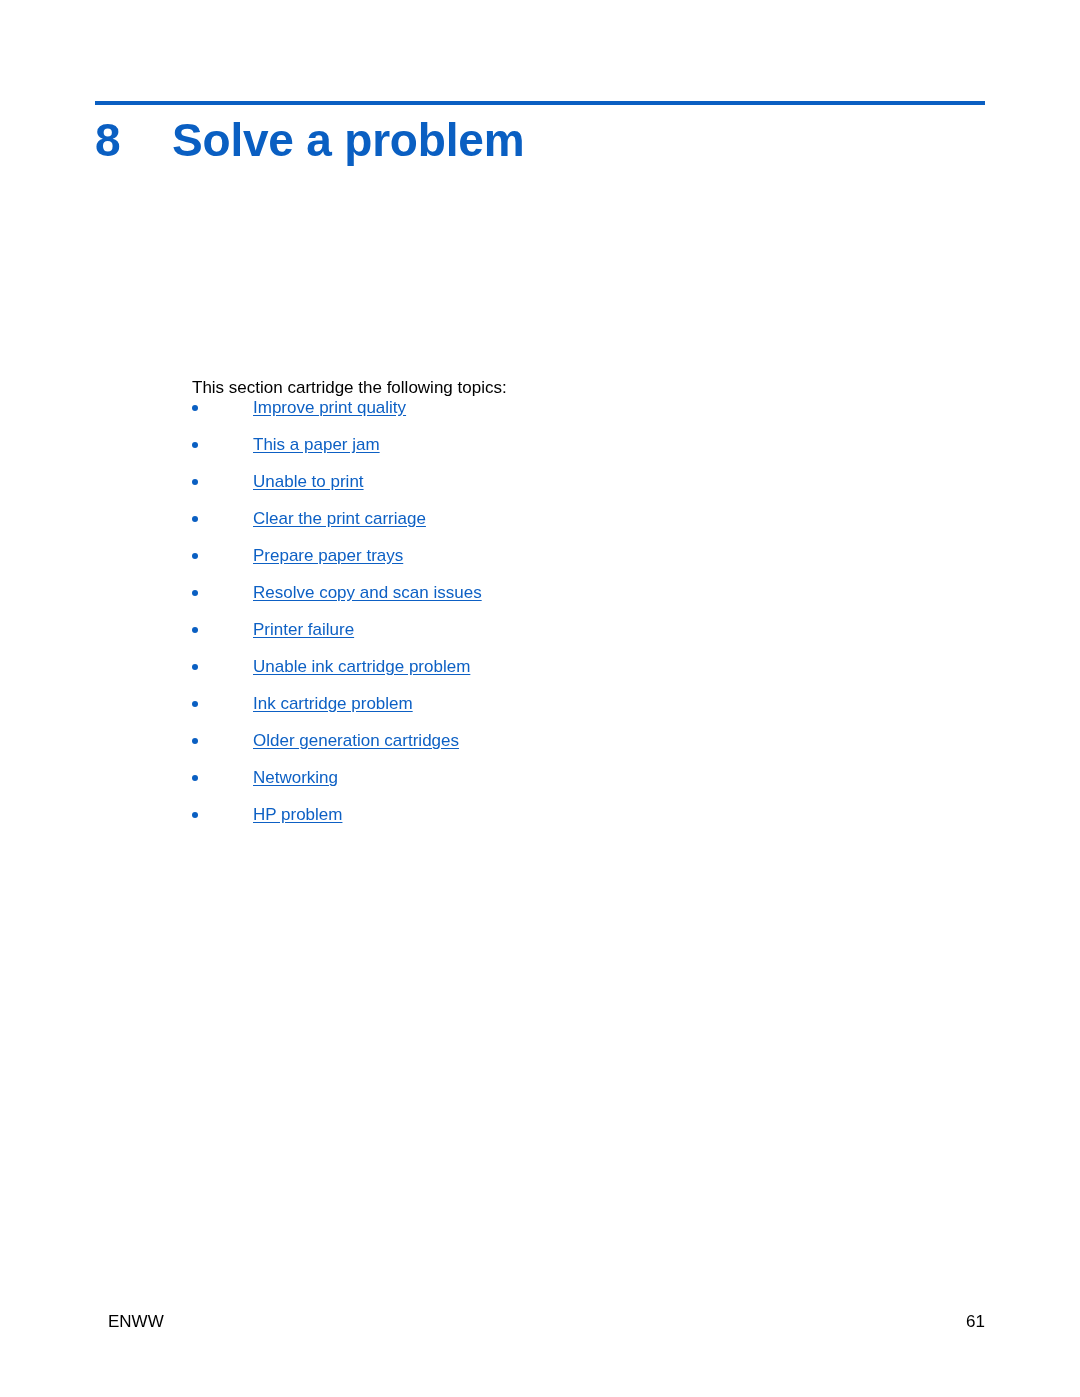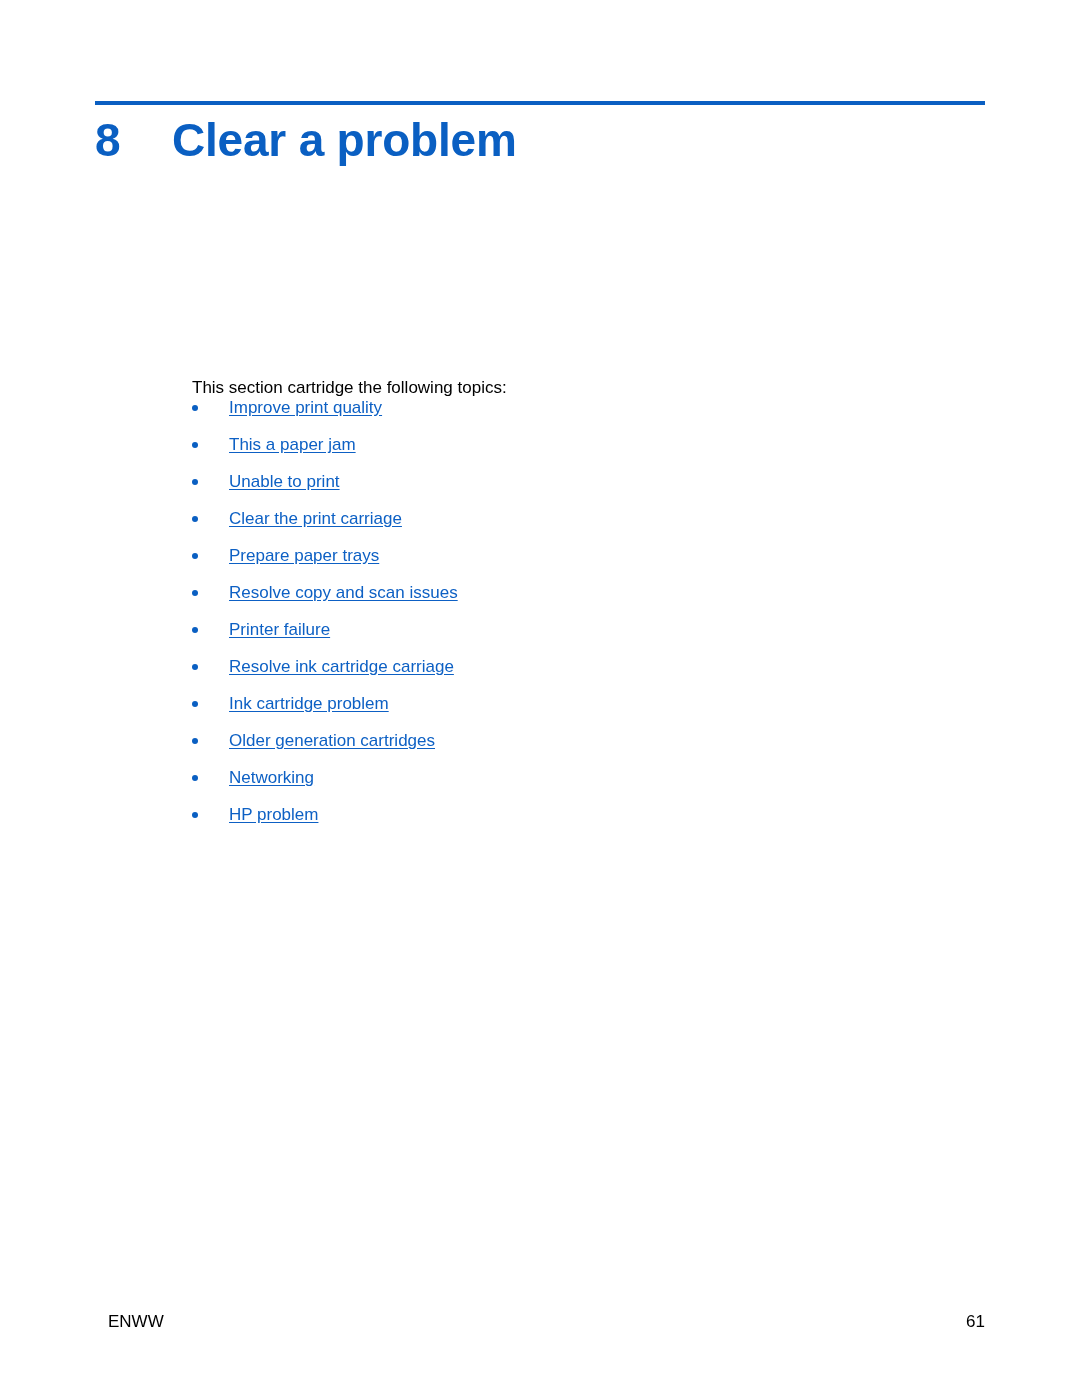--- a/index.html
+++ b/index.html
@@ -94,20 +94,21 @@
     background: #0a5fc2;
   }
   .topic-link {
     font-size: 17px;
     line-height: 21px;
     color: #0d60c4;
     text-decoration: underline;
     text-underline-offset: 2px;
     white-space: nowrap;
     cursor: pointer;
+    margin-left: 24px;
   }
 
   
   .footer {
     position: absolute;
     left: 108px;
     top: 1311px;
     width: 877px;
     display: flex;
     justify-content: space-between;
@@ -121,21 +122,21 @@
 </style>
 </head>
 <body>
 
 <div class="page">
 
   <div class="chapter-rule"></div>
 
   <div class="chapter-heading">
     <span class="chapter-number">8</span>
-    <span class="chapter-title">Clear a problem</span>
+    <span class="chapter-title">Solve a problem</span>
   </div>
 
   <p class="intro-text">This section cartridge the following topics:</p>
 
   <ul class="topic-list">
     <li class="topic-item">
       <span class="topic-bullet"></span>
       <a class="topic-link">Improve print quality</a>
     </li>
     <li class="topic-item">
@@ -157,21 +158,21 @@
     <li class="topic-item">
       <span class="topic-bullet"></span>
       <a class="topic-link">Resolve copy and scan issues</a>
     </li>
     <li class="topic-item">
       <span class="topic-bullet"></span>
       <a class="topic-link">Printer failure</a>
     </li>
     <li class="topic-item">
       <span class="topic-bullet"></span>
-      <a class="topic-link">Resolve ink cartridge carriage</a>
+      <a class="topic-link">Unable ink cartridge problem</a>
     </li>
     <li class="topic-item">
       <span class="topic-bullet"></span>
       <a class="topic-link">Ink cartridge problem</a>
     </li>
     <li class="topic-item">
       <span class="topic-bullet"></span>
       <a class="topic-link">Older generation cartridges</a>
     </li>
     <li class="topic-item">

